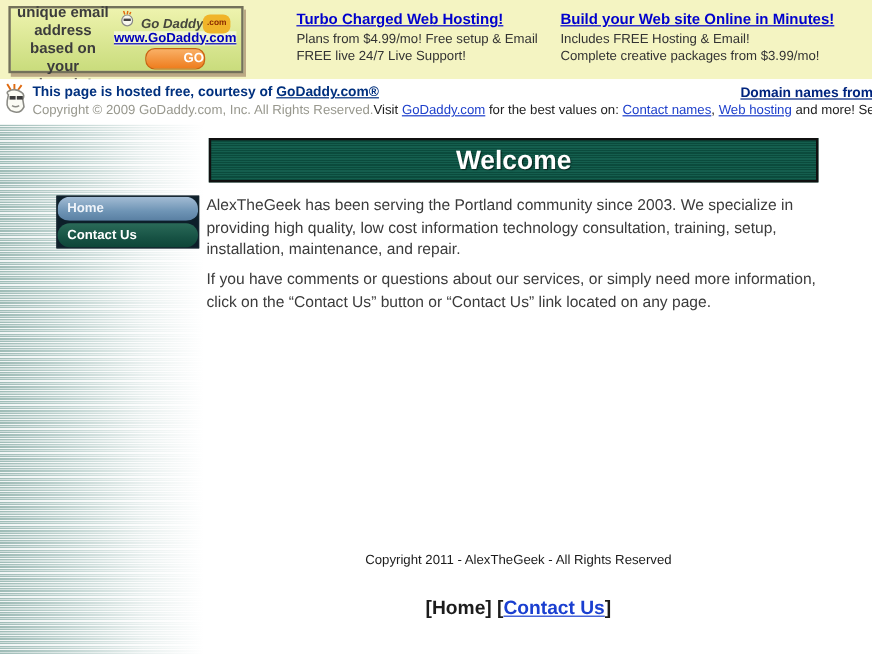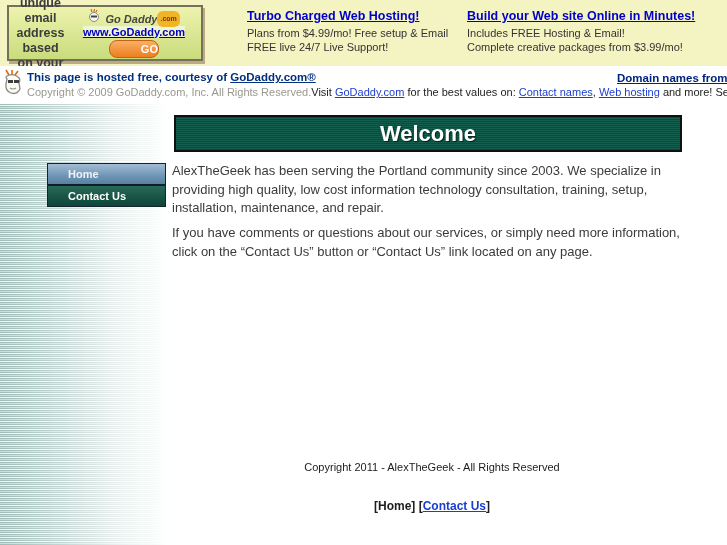--- a/index.html
+++ b/index.html
@@ -12,21 +12,21 @@
     border:2px solid #73715a; background:linear-gradient(to bottom,#eef3ae,#c9dc7c);
     box-shadow:2px 3px 0 rgba(120,80,60,.45); display:flex; align-items:center;}
   .email-ad-text{width:118px; padding-left:5px; font-weight:bold; font-size:12.5px; line-height:15px;
     color:#3c3c3c; text-align:center;}
   .email-ad-logo-col{flex:1; text-align:center;}
   .logo-row{height:16px; line-height:16px; white-space:nowrap;}
   .logo-text{font-weight:bold; font-style:italic; font-size:11px; color:#45453c;}
   .com-badge{display:inline-block; background:#f0b429; color:#8a2a00; font-size:7px; font-weight:bold;
     padding:0 3px; border-radius:6px; vertical-align:2px;}
   .gd-url{display:block; font-weight:bold; font-size:11px; color:#0000bb; text-decoration:underline;
-    background:rgba(255,255,255,.55); margin:1px 16px;}
+    background:rgba(255,255,255,.55); margin:1px 4px;}
   .go-btn{display:inline-block; margin-top:1px; width:48px; height:16px; line-height:16px;
     background:linear-gradient(to bottom,#f9b066,#ee7d1e); color:#fff; font-weight:bold; font-size:11px;
     border-radius:8px; border:1px solid #c86212; text-align:right;}
   .ad-col{position:absolute; top:9px; white-space:nowrap;}
   .ad-col-hosting{left:247px;}
   .ad-col-builder{left:467px;}
   .ad-headline{font-weight:bold; font-size:12.5px; color:#0000cd; text-decoration:underline; margin-bottom:4px; cursor:pointer;}
   .ad-line{font-size:11px; color:#333; line-height:13.5px;}
 
   
@@ -50,29 +50,29 @@
         rgba(255,255,255,0) 2px, rgba(255,255,255,0) 3px,
         rgba(255,255,255,.5) 3px, rgba(255,255,255,.5) 4px),
       linear-gradient(to right,#9fbcb7 0%, #c3d6d3 35%, #e9f0ef 70%, #ffffff 100%);}
 
   
   .welcome-banner{position:absolute; left:174px; top:115px; width:504px; height:33px;
     border:2px solid #101010; text-align:center; line-height:33px;
     font-weight:bold; font-size:22px; color:#ffffff; text-shadow:1px 1px 1px rgba(0,0,0,.55);
     background:repeating-linear-gradient(to bottom, rgba(0,0,0,.16) 0 1px, rgba(255,255,255,.03) 1px 2px), #0d5948;}
   .menu{position:absolute; left:47px; top:163px; width:117px; border:1px solid #14242e; background:#0d1f2a;}
-  .menu-item{height:20px; line-height:20px; padding-left:20px; font-weight:bold; font-size:11px; cursor:pointer;}
+  .menu-item{height:20px; line-height:20px; padding-left:8px; font-weight:bold; font-size:11px; cursor:pointer;border-radius:10px;}
   .menu-home{color:#eef3f9; background:linear-gradient(to bottom,#a3bcd4,#6e94b5 60%,#597fa2); border-bottom:2px solid #0d1f2a;}
   .menu-contact{color:#ffffff; background:linear-gradient(to bottom,#2a6a58,#175244 60%,#0e4638);}
   .para{position:absolute; left:172px; width:522px; font-size:13px; line-height:18.5px; color:#3b3b3b;}
   .para-1{top:162px;} .para-2{top:224px;} .para-3{top:286px;}
   .footer-copy{position:absolute; left:170px; top:461px; width:524px; text-align:center;
     font-size:11px; color:#1c1c1c;}
   .footer-links{position:absolute; left:170px; top:499px; width:524px; text-align:center;
-    font-size:12px; font-weight:bold; color:#1c1c1c;}
+    font-size:16px; font-weight:bold; color:#1c1c1c;}
   .footer-links .lnk{color:#1a3fd0; text-decoration:underline; cursor:pointer;}
 </style>
 </head>
 <body>
 
 <div class="page">
 
   <div class="top-header">
     <div class="email-ad-box">
       <div class="email-ad-text">Create a unique email address based on your domain!</div>

